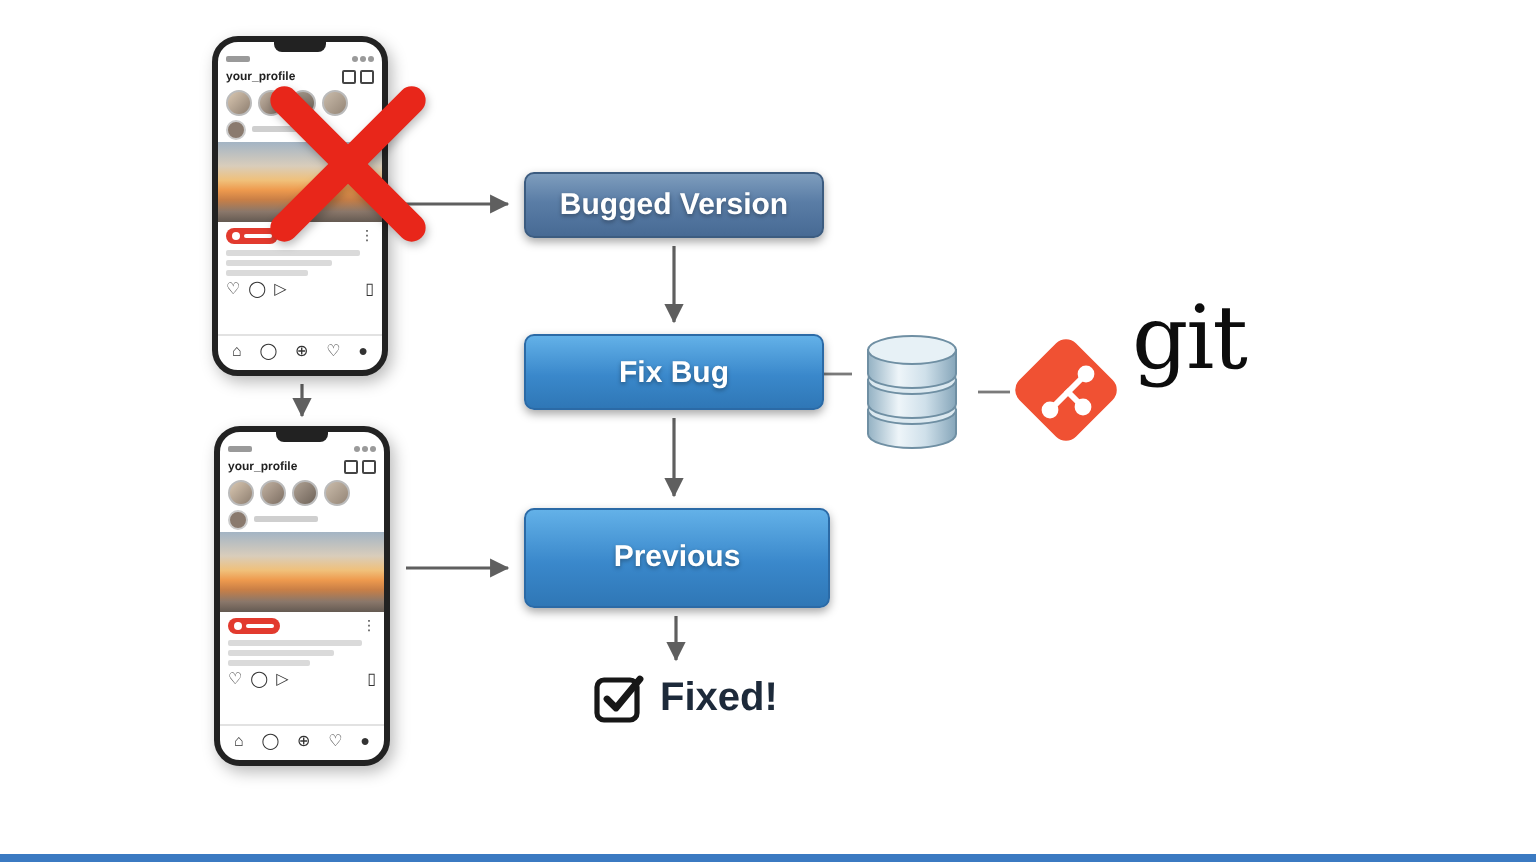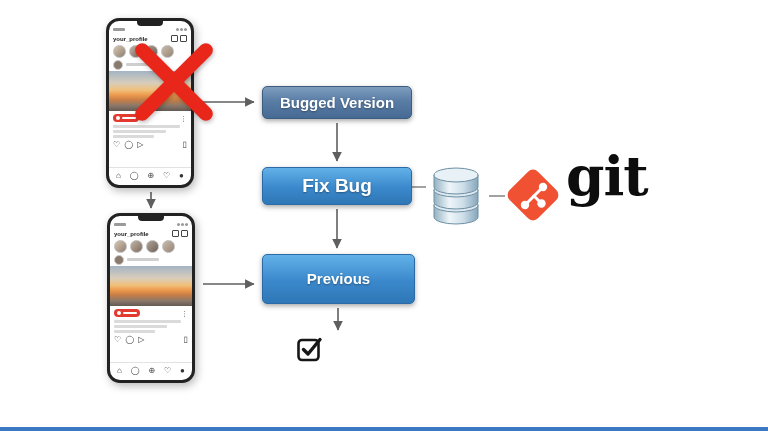--- a/index.html
+++ b/index.html
@@ -14,34 +14,34 @@
     text-align:center; color:#fff; font-weight:bold; border-radius:5px;
     box-shadow:0 2px 5px rgba(0,0,0,.35); text-shadow:0 1px 2px rgba(0,0,0,.35);
     box-sizing:border-box;
   }
   .box-bugged {
     left:262px; top:86px; width:150px; height:33px; font-size:15px;
     background:linear-gradient(180deg,#7e9dbd 0%,#5a7da6 45%,#476a94 100%);
     border:1px solid #3c5c80;
   }
   .box-fix {
-    left:262px; top:167px; width:150px; height:38px; font-size:19px;
+    left:262px; top:167px; width:150px; height:38px; font-size:15px;
     background:linear-gradient(180deg,#63b1e8 0%,#3a88cb 55%,#2f77b6 100%);
     border:1px solid #2b6aa6;
   }
   .box-prev {
     left:262px; top:254px; width:153px; height:50px; font-size:15px; line-height:1.25;
     background:linear-gradient(180deg,#63b1e8 0%,#3a88cb 55%,#2f77b6 100%);
     border:1px solid #2b6aa6;
   }
 
   
   .git-text {
     position:absolute; left:566px; top:148px; line-height:1;
-    font-family:"DejaVu Serif", serif; font-weight:bold; font-size:55px;
+    font-family:"DejaVu Serif", serif; font-weight:normal; font-size:44px;
     color:#0d0d0d; letter-spacing:-1px;
   }
 
   
   .fixed-label {
     position:absolute; left:330px; top:338px; font-size:20px; font-weight:bold; color:#1d2a3a;
   }
   .checkbox-wrap { position:absolute; left:295px; top:334px; }
 
   
@@ -289,16 +289,17 @@
   </svg>
 
   <div class="git-text">git</div>
 
   <div class="checkbox-wrap">
     <svg width="30" height="30" viewBox="0 0 30 30">
       <rect x="3.5" y="6" width="20" height="20" rx="3.5" fill="#ffffff" stroke="#171717" stroke-width="2.6"></rect>
       <path d="M8.5 15.5 L13 20 L25 5.5" fill="none" stroke="#171717" stroke-width="3.4" stroke-linecap="round" stroke-linejoin="round"></path>
     </svg>
   </div>
+  <div class="fixed-label">Fixed!</div>
 
   <div class="bottom-bar"></div>
 
 </div>
 
 </body></html>

